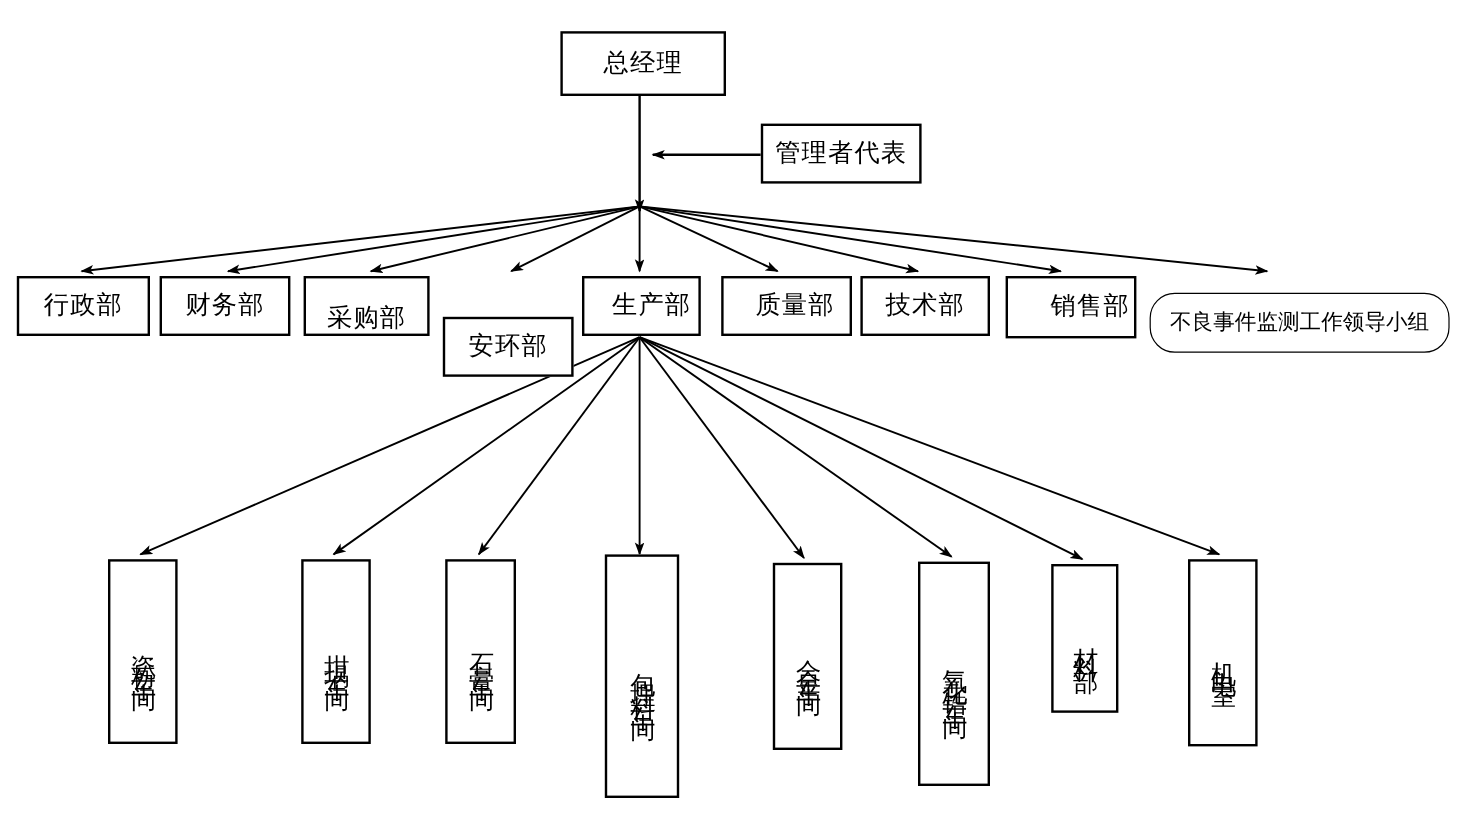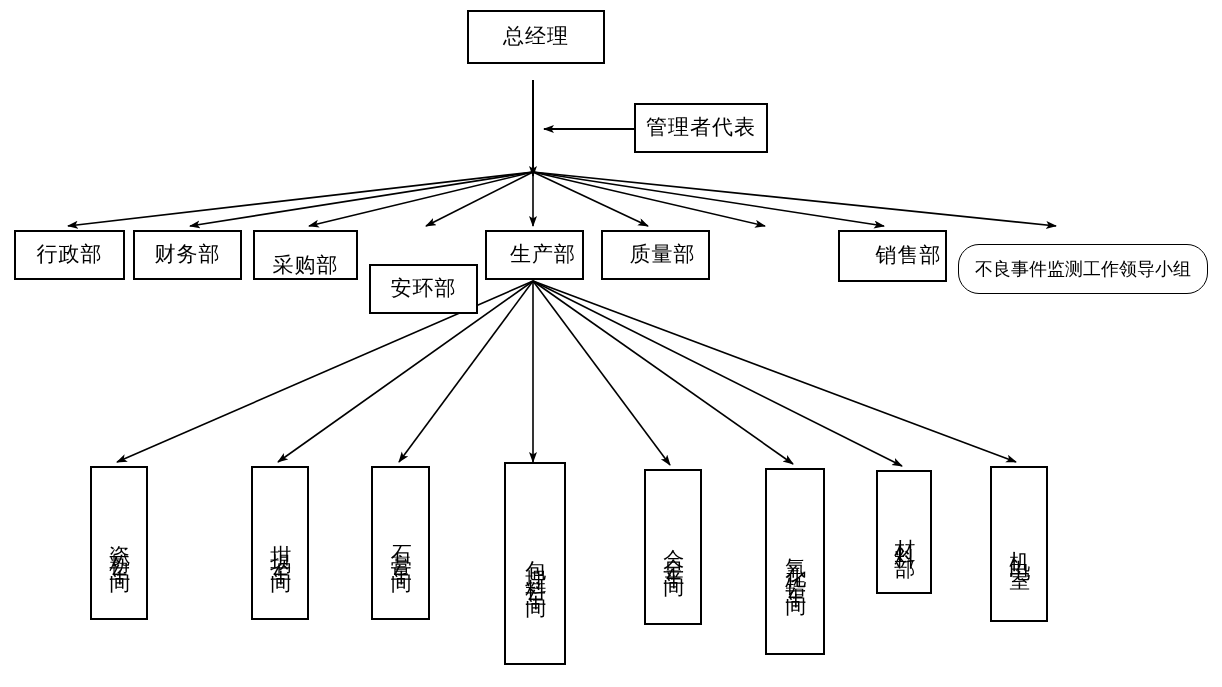--- a/index.html
+++ b/index.html
@@ -92,21 +92,21 @@
     <line x1="533" y1="281" x2="117" y2="462" stroke="#000000" stroke-width="1.6" marker-end="url(#ah)"></line>
     <line x1="533" y1="281" x2="278" y2="462" stroke="#000000" stroke-width="1.6" marker-end="url(#ah)"></line>
     <line x1="533" y1="281" x2="399" y2="462" stroke="#000000" stroke-width="1.6" marker-end="url(#ah)"></line>
     <line x1="533" y1="281" x2="533" y2="462" stroke="#000000" stroke-width="1.6" marker-end="url(#ah)"></line>
     <line x1="533" y1="281" x2="670" y2="465" stroke="#000000" stroke-width="1.6" marker-end="url(#ah)"></line>
     <line x1="533" y1="281" x2="793" y2="464" stroke="#000000" stroke-width="1.6" marker-end="url(#ah)"></line>
     <line x1="533" y1="281" x2="902" y2="466" stroke="#000000" stroke-width="1.6" marker-end="url(#ah)"></line>
     <line x1="533" y1="281" x2="1016" y2="462" stroke="#000000" stroke-width="1.6" marker-end="url(#ah)"></line>
   </svg>
 
-  <div class="node node-h" style="left:467px; top:10px; width:138px; height:54px;">
+  <div class="node node-h" style="left:467px; top:26px; width:138px; height:54px;">
     <span>总经理</span>
   </div>
 
   <div class="node node-h" style="left:634px; top:103px; width:134px; height:50px;">
     <span>管理者代表</span>
   </div>
 
   <div class="node node-h" style="left:14px; top:230px; width:111px; height:50px;">
     <span>行政部</span>
   </div>
@@ -117,20 +117,23 @@
     <span>采购部</span>
   </div>
   <div class="node node-h" style="left:369px; top:230px; width:109px; height:50px;margin-top:34px;">
     <span>安环部</span>
   </div>
   <div class="node node-h" style="left:485px; top:230px; width:99px; height:50px;padding-left:17px;">
     <span>生产部</span>
   </div>
   <div class="node node-h" style="left:601px; top:230px; width:109px; height:50px;padding-left:14px;">
     <span>质量部</span>
+  </div>
+  <div class="node node-h" style="left:717px; top:230px; width:108px; height:50px;">
+    <span>技术部</span>
   </div>
   <div class="node node-h" style="left:838px; top:230px; width:109px; height:52px;padding-left:32px;">
     <span>销售部</span>
   </div>
   <div class="node node-h small thin" style="left:958px; top:244px; width:250px; height:50px;border-radius:21px;">
     <span>不良事件监测工作领导小组</span>
   </div>
 
   <div class="node node-v" style="left:90px; top:466px; width:58px; height:154px;">
     <span>瓷粉车间</span>

